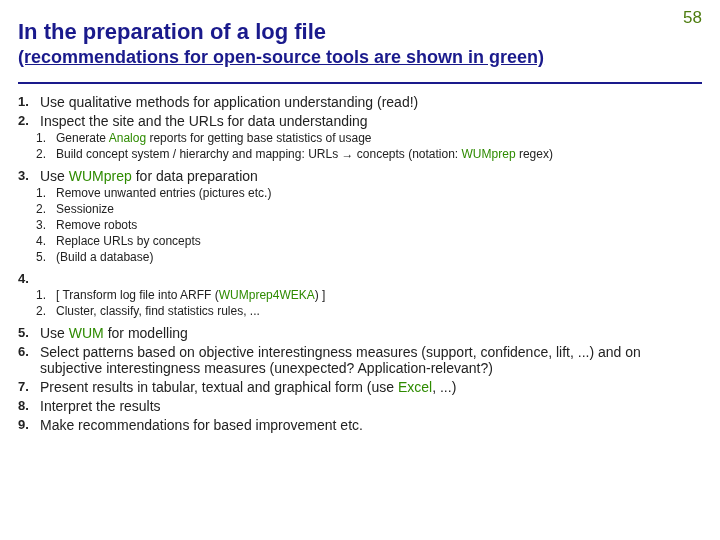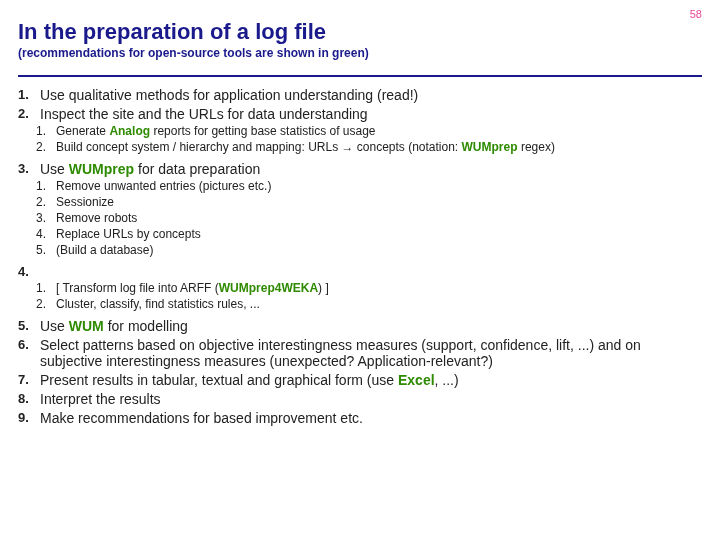--- a/index.html
+++ b/index.html
@@ -10,38 +10,39 @@
       font-family: Arial, sans-serif;
       font-size: 13px;
       color: #222;
       overflow: hidden;
       position: relative;
     }
     .page-number {
       position: absolute;
       top: 8px;
       right: 18px;
-      font-size: 11px;
-      color: #ec4899;
+      font-size: 17px;
+      color: #4d7c0f;
       font-weight: normal;
     }
     .header {
       padding: 18px 3px 10px 18px;
     }
     .header-title {
       font-size: 22px;
       font-weight: bold;
       color: #1a1a8c;
       line-height: 1.25;
     }
     .header-subtitle {
-      font-size: 12px;
+      font-size: 18px;
       font-weight: bold;
       color: #1a1a8c;
       line-height: 1.25;
+      text-decoration: underline;
     }
     .divider {
       border: none;
       border-top: 2px solid #1a1a8c;
       margin: 4px 18px 10px 18px;
     }
     .content {
       padding: 0 18px 0 18px;
     }
     ol.main-list {
@@ -78,21 +79,21 @@
     .sub-num {
       min-width: 20px;
       font-size: 12px;
       color: #222;
     }
     .sub-text {
       font-size: 12px;
       color: #222;
       flex: 1;
     }
-    .green { color: #2e8b00; font-weight: bold; }
+    .green { color: #2e8b00; font-weight: normal; }
   </style>
 </head>
 <body>
 
 <span class="page-number">58</span>
 
 <div class="header">
   <div class="header-title">In the preparation of a log file</div>
   <div class="header-subtitle">(recommendations for open-source tools are shown in green)</div>
 </div>

